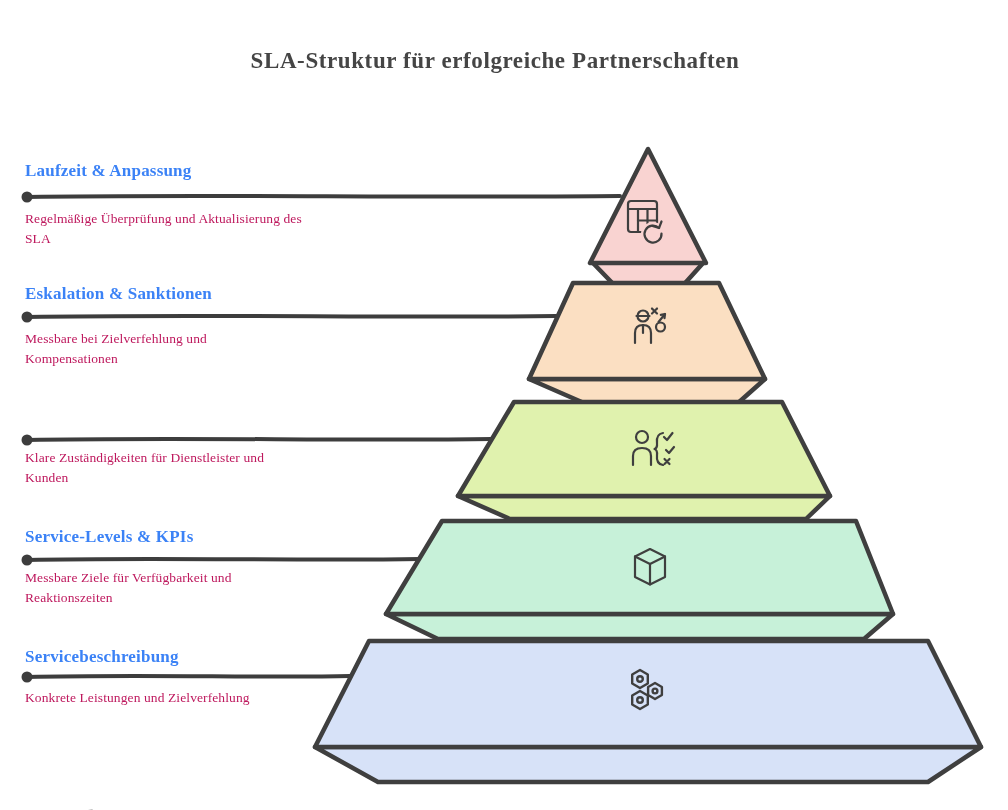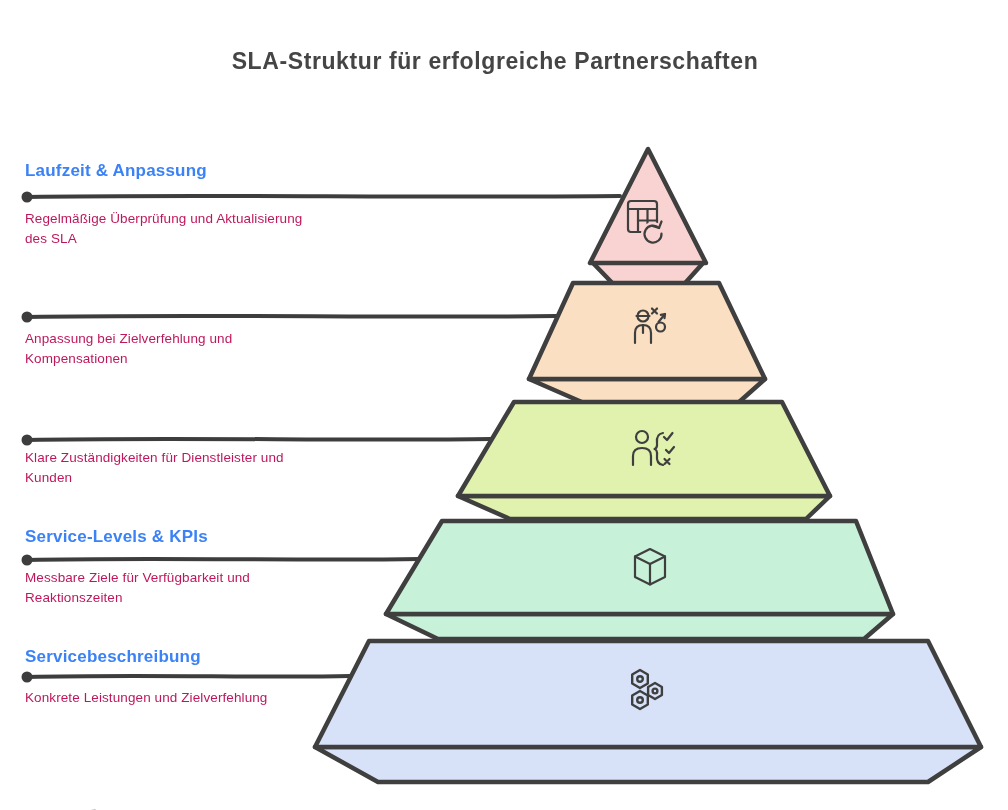--- a/index.html
+++ b/index.html
@@ -1,18 +1,18 @@
 <!DOCTYPE html>
 <html><head>
 <meta charset="utf-8">
 <style>
   html,body{margin:0;padding:0;background:#ffffff;}
   #canvas{
     position:relative;width:1008px;height:810px;background:#ffffff;overflow:hidden;
-    font-family:Liberation Sans, sans-serif;
+    font-family:Liberation Serif, serif;
   }
   .title{
     position:absolute;top:48px;left:0;width:990px;text-align:center;
     font-size:23px;font-weight:bold;letter-spacing:.6px;color:#454545;
   }
   .diagram-svg{position:absolute;left:0;top:0;}
   .label-block{position:absolute;}
   .label-heading{
     font-size:17px;font-weight:bold;color:#3b82f6;letter-spacing:.2px;line-height:1.25;
   }
@@ -118,22 +118,25 @@
     </g>
   </svg>
 
   <div class="label-block w300" style="left:25px;top:160px">
     <div class="label-heading">Laufzeit &amp; Anpassung</div>
   </div>
   <div class="label-block wd" style="left:25px;top:209px">
     <div class="label-desc">Regelmäßige Überprüfung und Aktualisierung des SLA</div>
   </div>
 
+  <div class="label-block w300" style="left:25px;top:283px">
+    <div class="label-heading">Eskalation &amp; Sanktionen</div>
+  </div>
   <div class="label-block wd" style="left:25px;top:329px">
-    <div class="label-desc">Anpassung bei Zielverfehlung und Kompensationen</div>
+    <div class="label-desc">Messbare bei Zielverfehlung und Kompensationen</div>
   </div>
 
   <div class="label-block w300" style="left:25px;top:526px">
     <div class="label-heading">Service-Levels &amp; KPIs</div>
   </div>
 
   <div class="label-block wd" style="left:25px;top:448px">
     <div class="label-desc">Klare Zuständigkeiten für Dienstleister und Kunden</div>
   </div>
   <div class="label-block w300" style="left:25px;top:646px">

